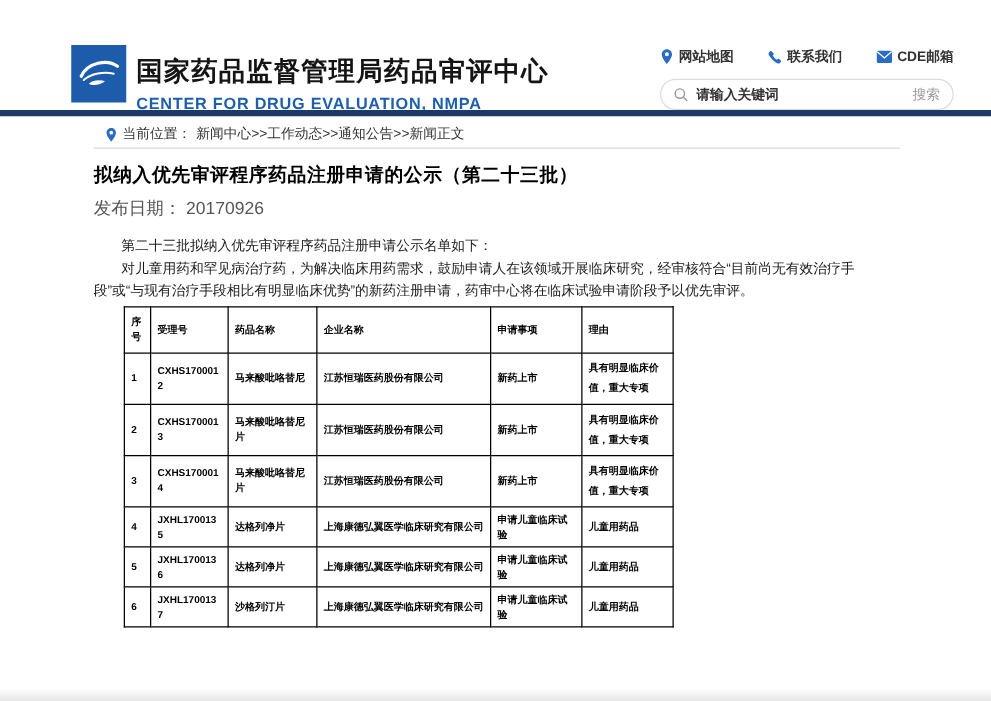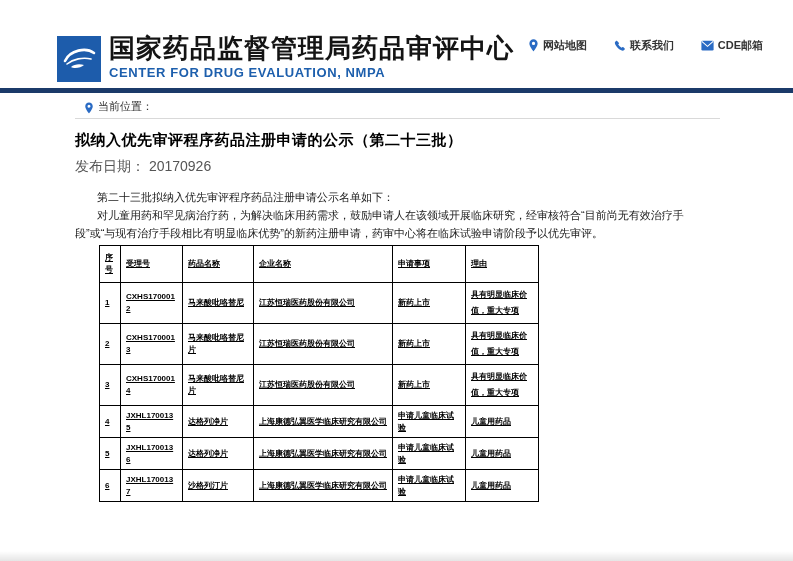--- a/index.html
+++ b/index.html
@@ -4,21 +4,21 @@
 <style>
   * { margin:0; padding:0; box-sizing:border-box; }
   html,body { background:#fff; }
   body { font-family:"Liberation Sans", sans-serif; }
   .page { position:relative; width:793px; height:561px; background:#fff; overflow:hidden; margin:0 auto; }
 
   
   .header { position:absolute; top:36px; left:57px; right:30px; height:50px; }
   .logo { position:absolute; left:0; top:0; width:44px; height:46px; background:#1d5cab; display:flex; align-items:center; justify-content:center; cursor:pointer; }
   .titles { position:absolute; left:52px; top:-2px; }
-  .site-cn { font-size:26px; font-weight:700; color:#141414; letter-spacing:1px; line-height:28px; }
+  .site-cn { font-size:21px; font-weight:700; color:#141414; letter-spacing:1px; line-height:28px;margin-top:10px; }
   .site-en { font-size:13px; font-weight:700; color:#1d5fad; letter-spacing:0.6px; margin-top:3px; }
 
   .header-right { position:absolute; right:0; top:2px; width:235px; }
   .top-links { display:flex; justify-content:space-between; align-items:center; }
   .top-link { display:flex; align-items:center; gap:4px; font-size:11px; color:#333; font-weight:600; cursor:pointer;justify-content:center; }
   .top-link svg { display:block; }
 
   .searchbar { margin-top:10px; height:25px; border:1px solid #dcdcdc; border-radius:13px; display:flex; align-items:center; padding:0 10px; background:#fff; }
   .searchbar input { border:none; outline:none; flex:1; font-size:11px; color:#333; background:transparent; min-width:0; font-family:"Liberation Sans", sans-serif; }
   .searchbar input::placeholder { color:#333; font-weight:600; }
@@ -31,21 +31,21 @@
   .divider { position:absolute; top:118px; left:75px; width:645px; height:1px; background:#d9d9d9; }
 
   
   .article { position:absolute; top:131px; left:75px; width:645px; }
   .article-title { font-size:15px; font-weight:700; color:#000000; letter-spacing:0.5px; }
   .article-date { font-size:14px; color:#555; text-align:left; margin-top:8px; }
   .article-body { margin-top:12px; font-size:11px; color:#1a1a1a; line-height:18px; }
   .article-body p { text-indent:2em; }
 
   
-  table.drug { border-collapse:collapse; margin:3px 12px 0 24px; table-layout:fixed; width:439px; font-size:8px; font-weight:700; color:#000;text-decoration:underline; }
+  table.drug { border-collapse:collapse; margin:3px 12px 0 24px; table-layout:fixed; width:439px; font-size:8px; font-weight:700; color:#000; }
   table.drug th, table.drug td { border:1px solid #000; padding:2px 5px; text-align:left; vertical-align:middle; word-break:break-all; line-height:12px; }
   table.drug th { font-weight:700; }
   col.c1{width:21px;} col.c2{width:62px;} col.c3{width:71px;} col.c4{width:139px;} col.c5{width:73px;} col.c6{width:73px;}
   tr.hrow  { height:37px; }
   tr.tall  { height:41px; }
   tr.short { height:32px; }
   table.drug td.reason { line-height:16px; }
 
   .bottom-shadow { position:absolute; left:0; bottom:0; width:793px; height:10px;
     background:linear-gradient(180deg, rgba(0,0,0,0) 0%, rgba(0,0,0,0.10) 100%); }
@@ -90,32 +90,43 @@
           <span>
             <svg width="13" height="11" viewBox="0 0 16 13">
                 <rect x="0.5" y="0.5" width="15" height="12" rx="1.5" fill="#2a6bc4"></rect>
                 <path d="M1 1.5 L8 7.5 L15 1.5" stroke="#ffffff" stroke-width="1.3" fill="none"></path>
               </svg>
           </span>
           <span>CDE邮箱</span>
         </div>
       </div>
 
+      <div class="searchbar">
+        <span style="margin-right:6px; display:flex;">
+          <svg width="12" height="12" viewBox="0 0 16 16">
+              <circle cx="6.5" cy="6.5" r="5" stroke="#9a9a9a" stroke-width="1.5" fill="none"></circle>
+              <line x1="10.5" y1="10.5" x2="14.5" y2="14.5" stroke="#9a9a9a" stroke-width="1.5"></line>
+            </svg>
+        </span>
+        <input type="text" placeholder="请输入关键词" style="">
+        <span class="search-btn">搜索</span>
+      </div>
     </div>
   </div>
 
   <div class="navybar"></div>
 
   <div class="breadcrumb">
     <span style="display:flex;">
       <svg width="10" height="12" viewBox="0 0 16 18">
           <path d="M8 0C4.7 0 2 2.7 2 6c0 4.6 6 11.4 6 11.4S14 10.6 14 6c0-3.3-2.7-6-6-6zm0 8.4A2.4 2.4 0 1 1 8 3.6a2.4 2.4 0 0 1 0 4.8z" fill="#2a6bc4"></path>
         </svg>
     </span>
     <span>当前位置：</span>
+    <span>新闻中心&gt;&gt;工作动态&gt;&gt;通知公告&gt;&gt;新闻正文</span>
   </div>
   <div class="divider"></div>
 
   <div class="article">
     <div class="article-title">拟纳入优先审评程序药品注册申请的公示（第二十三批）</div>
     <div class="article-date">
       <span>发布日期：</span>
       <span>20170926</span>
     </div>
     <div class="article-body">

